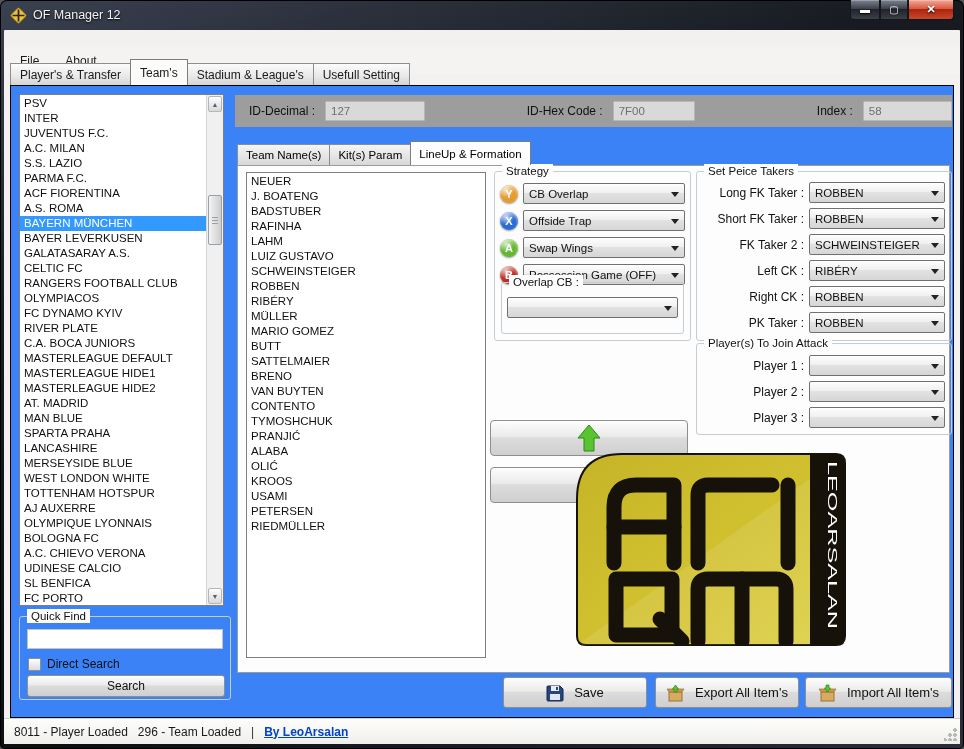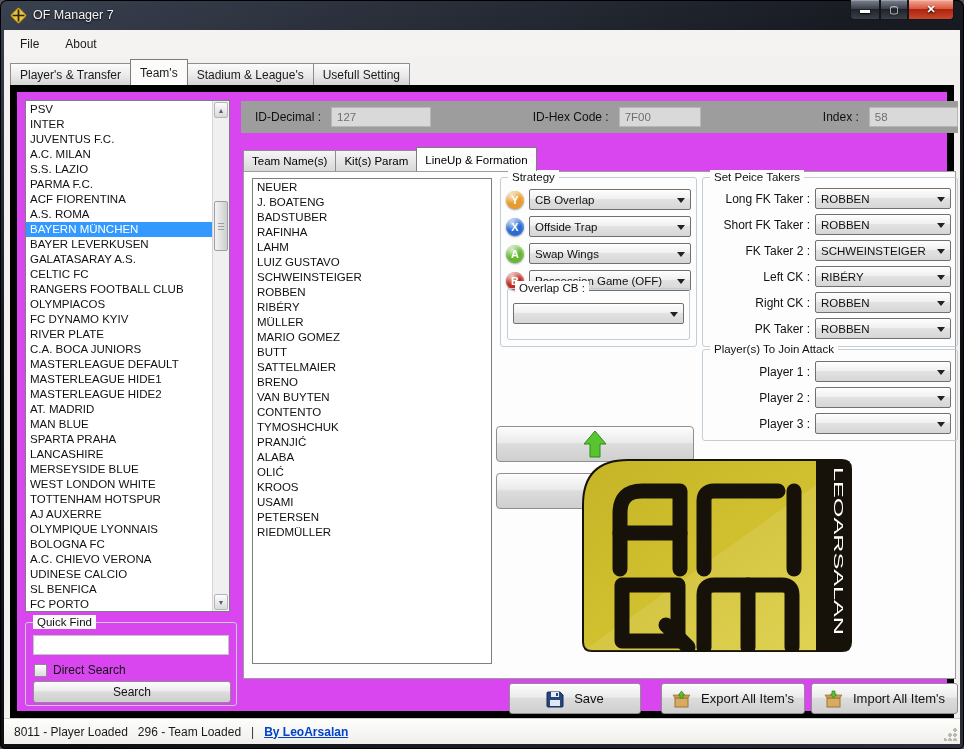--- a/index.html
+++ b/index.html
@@ -7,27 +7,27 @@
   body{font-family:"Liberation Sans", sans-serif; -webkit-font-smoothing:antialiased;}
   .win{position:relative;width:964px;height:749px;background:linear-gradient(160deg,#3a4150 0%,#181b22 30%,#0c0e12 70%,#2a2f3a 100%);border-radius:7px 7px 5px 5px;overflow:hidden;box-shadow:0 0 0 1px #000 inset;}
   .titlebar{position:absolute;left:0;top:0;right:0;height:30px;display:flex;align-items:center;color:#f2f2f2;font-size:12.5px;text-shadow:0 1px 2px #000;}
   .app-icon{width:17px;height:17px;margin:0 6px 0 10px;}
   .winbtns{position:absolute;right:10px;top:0;display:flex;}
   .winbtn{height:20px;border:1px solid #14161a;border-top:none;display:flex;align-items:center;justify-content:center;color:#fff;font-size:10px;background:linear-gradient(#7d8391,#3c414c 45%,#21242c 50%,#3a3f49);box-shadow:0 1px 0 rgba(255,255,255,.25) inset;}
   .winbtn.min{width:30px;border-radius:0 0 0 4px;}
   .winbtn.max{width:28px;}
   .winbtn.close{width:46px;background:linear-gradient(#f5a898,#d95b41 45%,#b0230e 50%,#c4492f);border-radius:0 0 4px 0;font-weight:bold;font-size:11px;}
   .client{position:absolute;left:4px;right:4px;top:30px;bottom:5px;background:#f2f1ef;border-radius:1px;overflow:hidden;}
-  .menubar{position:absolute;left:0;top:0;right:0;height:27px;background:#f4f3f1;display:flex;align-items:center;font-size:12px;color:#1a1a1a;}
+  .menubar{position:absolute;left:0;top:17px;right:0;height:27px;background:#f4f3f1;display:flex;align-items:center;font-size:12px;color:#1a1a1a;}
   .menu-item{padding:5px 10px;margin-left:6px;}
   
   .tabstrip{position:absolute;left:6px;top:29px;right:6px;height:26px;display:flex;align-items:flex-end;}
   .tab{height:22px;padding:0 9px;display:flex;align-items:center;font-size:12px;color:#1a1a1a;border:1px solid #8d8d8d;border-bottom:none;background:linear-gradient(#fcfcfc,#e8e8e8 60%,#d4d4d4);margin-right:-1px;position:relative;}
   .tab.active{height:26px;background:#fbfbfa;z-index:3;border-color:#7d7d7d;box-shadow:0 -1px 0 #fff inset;}
-  .tabpage{position:absolute;left:6px;top:55px;right:6px;bottom:26px;background:#d946ef;border:7px solid #000000;z-index:2;}
+  .tabpage{position:absolute;left:6px;top:55px;right:6px;bottom:26px;background:#3b82f6;border:1px solid #000000;z-index:2;}
   
   .listbox{position:absolute;background:#fff;border:1px solid #7a7f84;overflow:hidden;font-size:11.5px;color:#111;}
   .listbox ul{margin:0;padding:1px 0 0 0;list-style:none;}
   .listbox li{height:15px;line-height:15px;padding-left:4px;white-space:nowrap;}
   .listbox li.selected{background:#3399ff;color:#fff;}
   .team-list{left:8px;top:8px;width:205px;height:512px;}
   .team-list ul{margin-right:17px;}
   .vscroll{position:absolute;right:0;top:0;bottom:0;width:17px;background:#f0f0f0;border-left:1px solid #d5d5d5;}
   .scr-btn{position:absolute;left:1px;right:1px;height:16px;background:linear-gradient(#fdfdfd,#d9d9d9);border:1px solid #b5b5b5;border-radius:2px;display:flex;align-items:center;justify-content:center;font-size:7px;color:#4d6185;}
   .scr-btn.up{top:1px;}
@@ -74,21 +74,21 @@
   .sprow .combo{flex:1;}
   .joinattack{left:458px;top:177px;width:256px;height:92px;}
   .jarow{display:flex;align-items:center;margin:3px 6px 0 0;height:23px;}
   .jarow:first-of-type{margin-top:10px;}
   .jarow .lbl{width:112px;text-align:right;font-size:12px;color:#111;padding-right:5px;}
   .jarow .combo{flex:1;}
   .logo{position:absolute;left:338px;top:287px;width:270px;height:193px;}
   
   .action-btn{position:absolute;top:591px;height:31px;font-size:13px;}
   .action-btn svg{margin-right:10px;}
-  .save-btn{left:492px;width:132px;}
+  .save-btn{left:492px;width:144px;}
   .export-btn{left:644px;width:144px;}
   .import-btn{left:794px;width:147px;}
   
   .statusbar{position:absolute;left:0;right:0;bottom:0;height:26px;background:linear-gradient(#fdfdfb,#f0efec);border-top:1px solid #cfcfcb;display:flex;align-items:center;font-size:12px;color:#1a1a1a;}
   .statusbar .seg{margin-left:10px;white-space:nowrap;}
   .statusbar .sep{margin-left:10px;color:#333;}
   .statusbar a{color:#0042c8;margin-left:10px;text-decoration:underline;font-weight:bold;}
   .grip{position:absolute;right:3px;bottom:3px;width:13px;height:13px;background:
     radial-gradient(circle at 11px 2px,#b9b9b4 1.6px,transparent 1.8px),
     radial-gradient(circle at 11px 7px,#b9b9b4 1.6px,transparent 1.8px),
@@ -100,21 +100,21 @@
 </head>
 <body>
 
 <div class="win">
 
   <div class="titlebar">
     <svg class="app-icon" viewBox="0 0 20 20">
       <rect x="3" y="3" width="14" height="14" rx="2" transform="rotate(45 10 10)" fill="#e7c23a" stroke="#6e5a10"></rect>
       <path d="M10 3 L10 17 M3 10 L17 10" stroke="#2c2410" stroke-width="2"></path>
     </svg>
-    <span>OF Manager 7</span>
+    <span>OF Manager 12</span>
     <div class="winbtns">
       <div class="winbtn min">▬</div>
       <div class="winbtn max">▢</div>
       <div class="winbtn close">✕</div>
     </div>
   </div>
 
   <div class="client">
 
     <div class="menubar">

